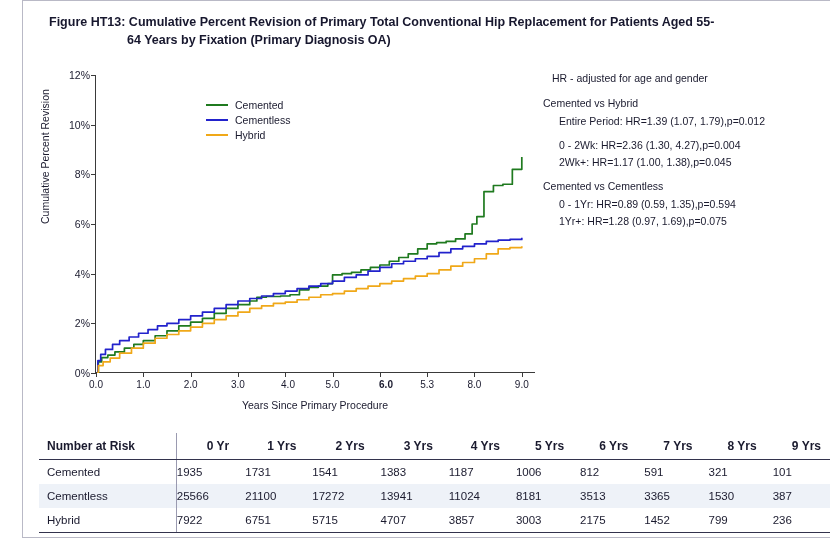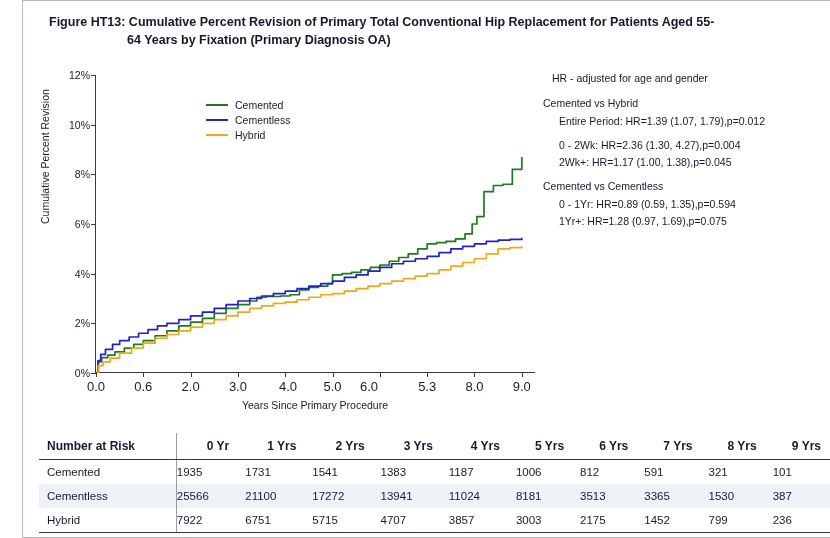--- a/index.html
+++ b/index.html
@@ -75,21 +75,21 @@
     left: -5px;
     width: 5px;
     height: 0;
     border-top: 1.1px solid #3a3a3a;
   }
   .xtick {
     position: absolute;
     top: 100%;
     margin-top: 7px;
     transform: translateX(-50%);
-    font-size: 13px;
+    font-size: 10px;
     color: #1a1a2e;
     white-space: nowrap;
   }
   .xtickmark {
     position: absolute;
     top: 100%;
     height: 5px;
     width: 0;
     border-left: 1.1px solid #3a3a3a;
   }
@@ -215,31 +215,31 @@
           <div class="ytick" style="top: 99.3333px;">8%</div>
           <div class="ytickmark" style="top: 99.3333px;"></div>
           <div class="ytick" style="top: 49.6667px;">10%</div>
           <div class="ytickmark" style="top: 49.6667px;"></div>
           <div class="ytick" style="top: 0px;">12%</div>
           <div class="ytickmark" style="top: 0px;"></div>
         </div>
       <div id="ticks-x">
           <div class="xtick" style="left: 0px;">0.0</div>
           <div class="xtickmark" style="left: 0px;"></div>
-          <div class="xtick" style="left: 47.3118px;">0.6</div>
+          <div class="xtick" style="left: 47.3118px;">1.0</div>
           <div class="xtickmark" style="left: 47.3118px;"></div>
           <div class="xtick" style="left: 94.6237px;">2.0</div>
           <div class="xtickmark" style="left: 94.6237px;"></div>
           <div class="xtick" style="left: 141.935px;">3.0</div>
           <div class="xtickmark" style="left: 141.935px;"></div>
           <div class="xtick" style="left: 192px;">4.0</div>
           <div class="xtickmark" style="left: 189.247px;"></div>
           <div class="xtick" style="left: 236.559px;">5.0</div>
           <div class="xtickmark" style="left: 236.559px;"></div>
-          <div class="xtick" style="left: 273px;">6.0</div>
+          <div class="xtick" style="left: 290px; font-weight: bold;">6.0</div>
           <div class="xtickmark" style="left: 283.871px;"></div>
           <div class="xtick" style="left: 331.183px;">5.3</div>
           <div class="xtickmark" style="left: 331.183px;"></div>
           <div class="xtick" style="left: 378.495px;">8.0</div>
           <div class="xtickmark" style="left: 378.495px;"></div>
           <div class="xtick" style="left: 425.806px;">9.0</div>
           <div class="xtickmark" style="left: 425.806px;"></div>
         </div>
       <div id="legend">
           <div class="legend-row">

